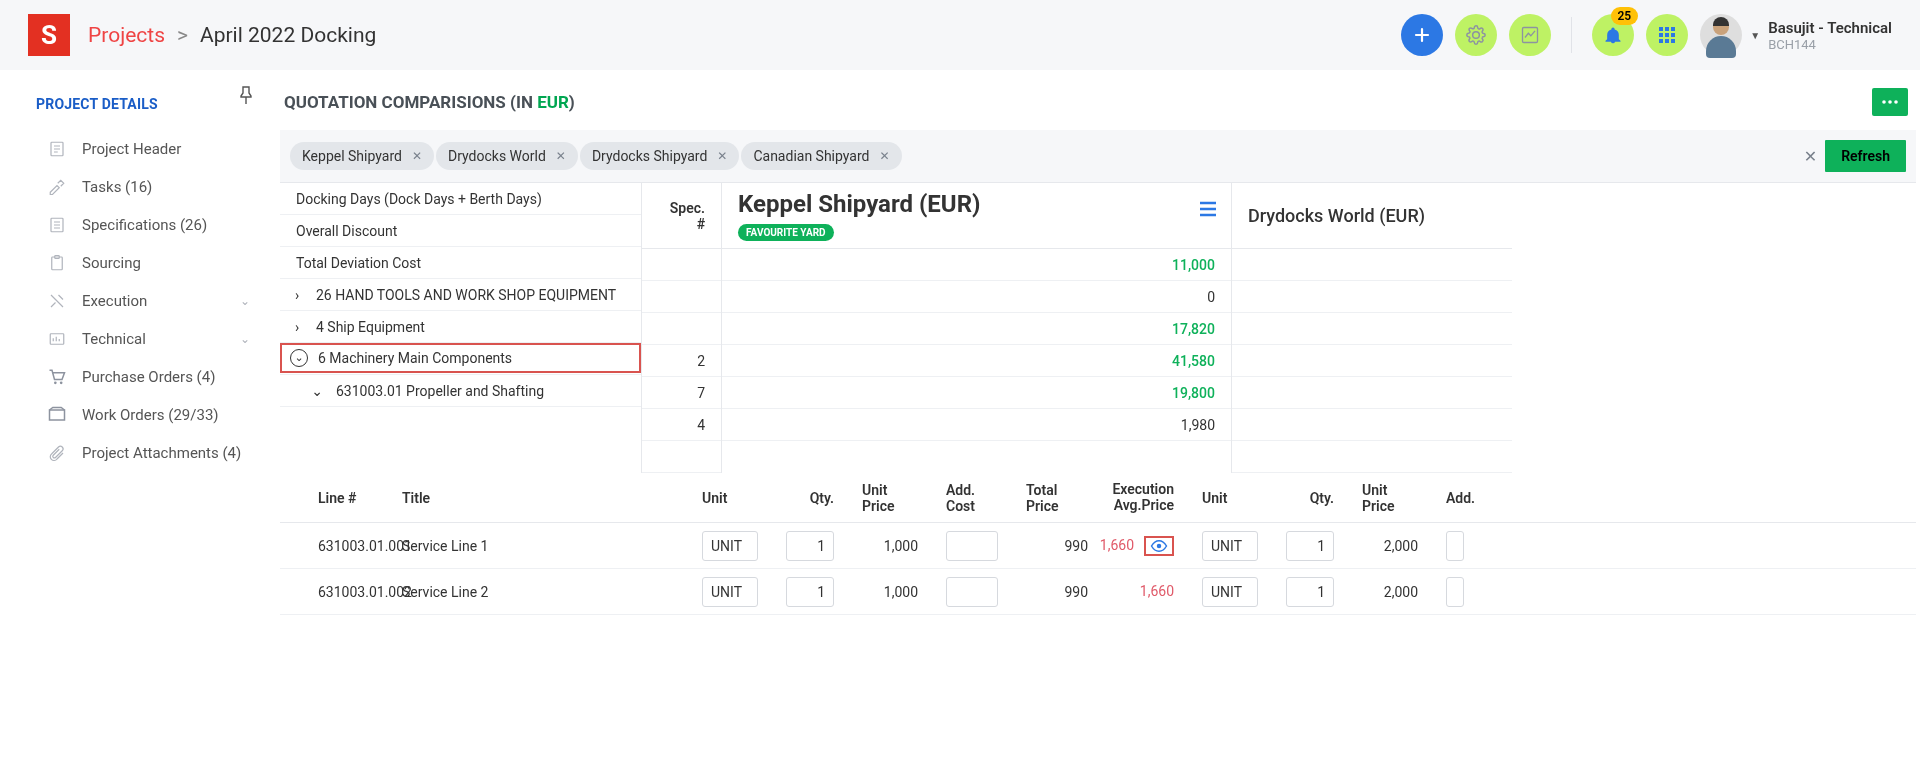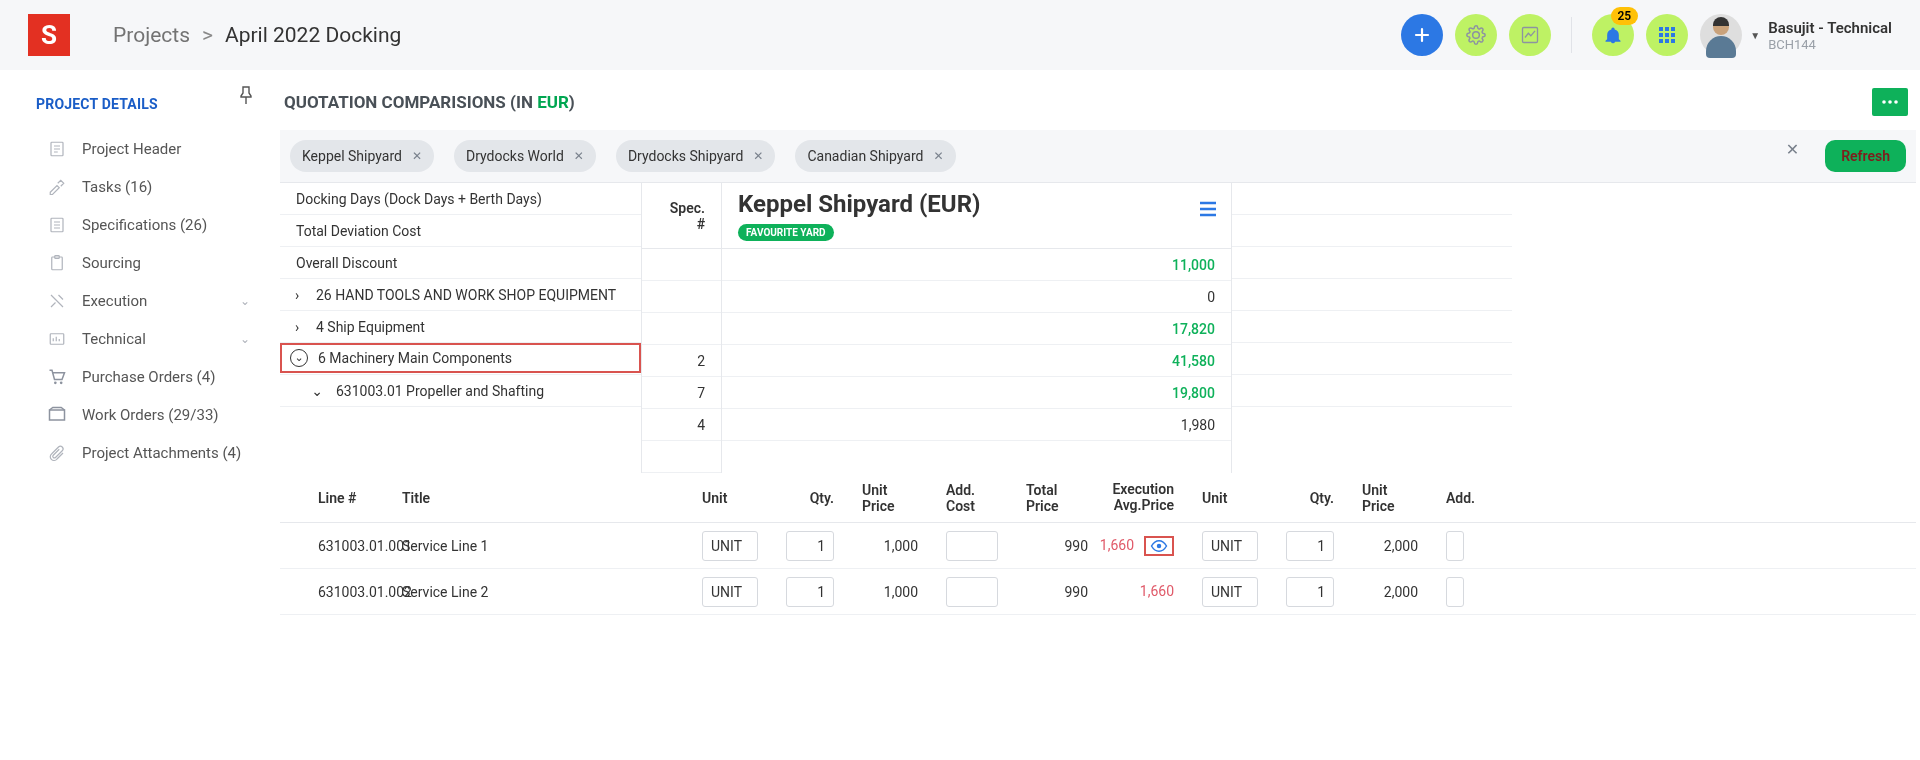--- a/index.html
+++ b/index.html
@@ -23,21 +23,21 @@
 .logo {
   width: 42px; height: 42px;
   background: #e33022;
   color: #fff;
   display: flex; align-items: center; justify-content: center;
   font-size: 26px; font-weight: 700;
   line-height: 1;
 }
 .breadcrumb { display: flex; align-items: center; gap: 12px; font-size: 21px; color: #333; }
 .breadcrumb .sep { color: #888; }
-.breadcrumb a { color: #737373; text-decoration: none; margin-left: 25px; }
+.breadcrumb a { color: #ef4444; text-decoration: none; }
 
 .header-right { display: flex; align-items: center; gap: 12px; }
 .circle-btn {
   width: 42px; height: 42px; border-radius: 50%;
   background: #bef264; display: flex; align-items: center; justify-content: center;
   color: #555; cursor: pointer;
 }
 .circle-btn.blue-fill { background: #2c78e4; color: #fff; }
 .divider { width: 1px; height: 36px; background: #e1e3e8; margin: 0 8px; }
 .bell-wrap { position: relative; }
@@ -91,31 +91,31 @@
 }
 .section-title .txt { font-weight:700; color:#495057; font-size:17px;text-align:center; }
 .section-title .txt .eur { color:#00a651; }
 .more-btn {
   background:#0eb15a; width:36px; height:28px; color:#fff;
   display:flex; align-items:center; justify-content:center; border-radius:2px; cursor:pointer;
 }
 
 .filter-bar {
   background:#f6f7f9; padding: 10px 10px;
-  display:flex; gap:20px;
+  display:flex; align-items:center; gap:2px;
 }
 .chip {
   background:#e3e6ea; border-radius:18px; padding:6px 12px;
   display:flex; align-items:center; gap:10px; font-size:14px; color:#333;
 }
 .chip .x { color:#79818c; font-size:12px; cursor:pointer; }
 .spacer { flex:1; }
 .clear-all { color:#79818c; font-size:16px; cursor:pointer; padding: 0 6px;}
 .refresh-btn {
-  background:#0eb15a; color:#7f1d1d; padding:8px 16px; border-radius:10px;
+  background:#0eb15a; color:#000000; padding:8px 16px; border-radius:1px;
   cursor:pointer; font-weight:600;
 }
 
 
 .table-wrap { border-top:1px solid #e6e8ec; display:flex; }
 .col-fixed { border-right:1px solid #e6e8ec; }
 .col-a { width: 362px; }
 .col-b { width:  80px; text-align:right; }
 .col-c { width: 510px; }
 .col-d { width: 280px; }
@@ -368,24 +368,24 @@
     </div>
 
     <div class="table-wrap">
 
       <div style="display:flex">
         <div class="col-fixed col-a">
           <div class="row">
               <div class="c c-title">Docking Days (Dock Days + Berth Days)</div>
             </div>
           <div class="row">
+              <div class="c c-title">Overall Discount</div>
+            </div>
+          <div class="row">
               <div class="c c-title">Total Deviation Cost</div>
-            </div>
-          <div class="row">
-              <div class="c c-title">Overall Discount</div>
             </div>
           <div class="row group">
               <div class="c c-title" style="padding-left:8px">
                 <span class="exp-icon">›</span>
                 <span>26 HAND TOOLS AND WORK SHOP EQUIPMENT</span>
               </div>
             </div>
           <div class="row group">
               <div class="c c-title" style="padding-left:8px">
                 <span class="exp-icon">›</span>
@@ -459,20 +459,25 @@
           </div>
         <div class="row">
             <div class="c c-val green">19,800</div>
           </div>
         <div class="row">
             <div class="c c-val">1,980</div>
           </div>
       </div>
 
       <div class="col-d">
+        <div class="hdr-row">
+            <div class="hdr-cell vend" style="width:100%">
+              <span style="font-size:18px;font-weight:500">Drydocks World (EUR)</span>
+            </div>
+          </div>
         <div class="row"></div>
           <div class="row"></div>
           <div class="row"></div>
           <div class="row"></div>
           <div class="row"></div>
           <div class="row"></div>
           <div class="row"></div>
       </div>
     </div>
 

